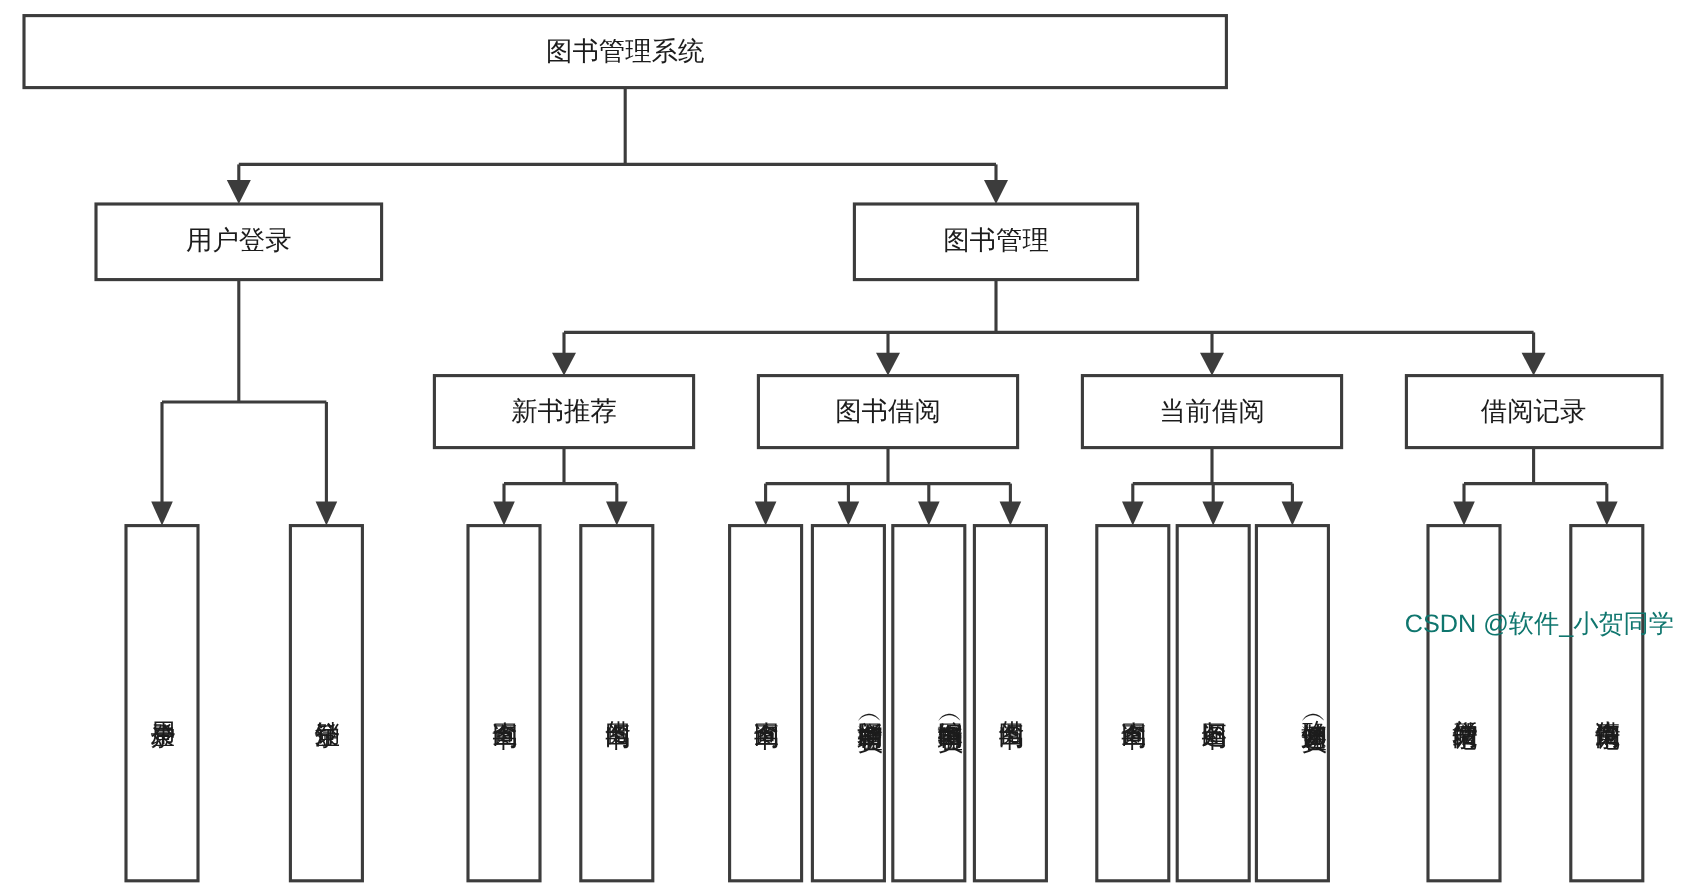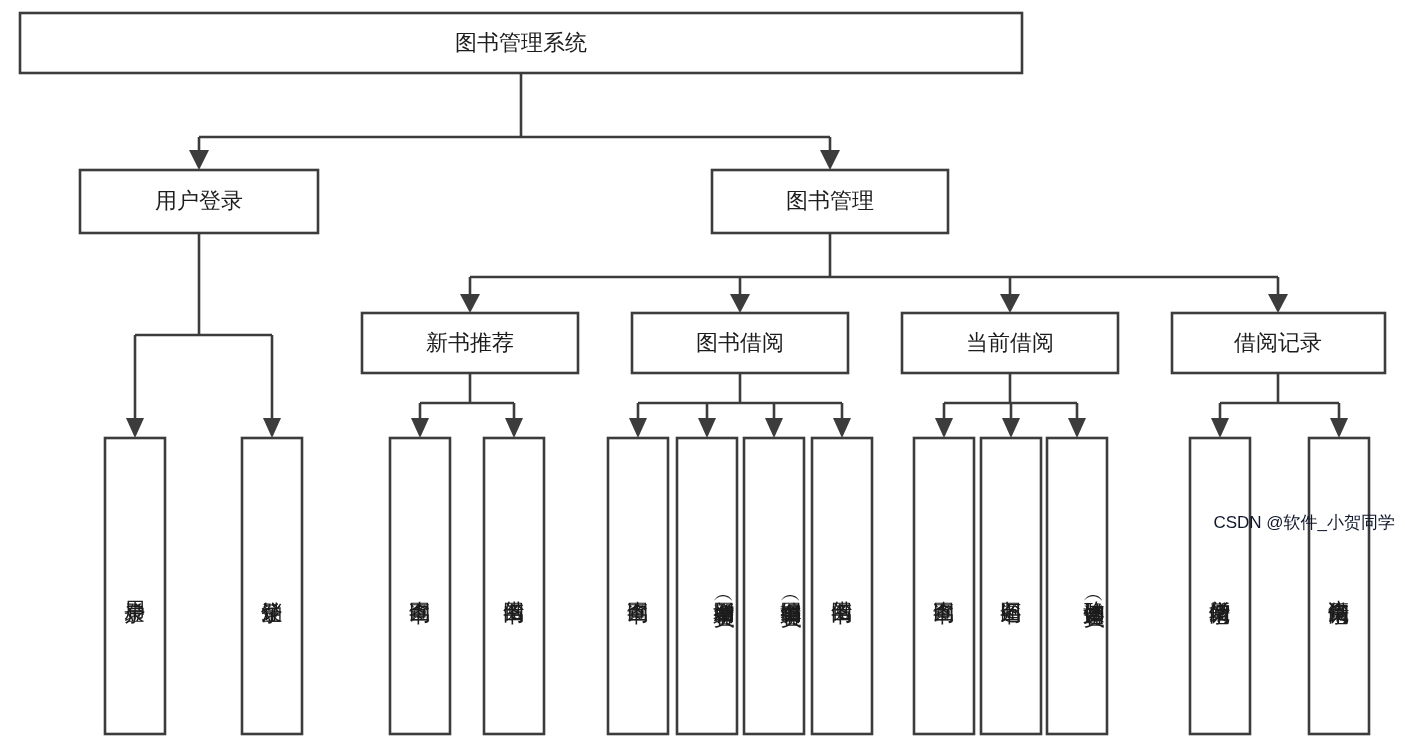--- a/index.html
+++ b/index.html
@@ -70,22 +70,22 @@
   }
   .v-label.centered {
     align-items: center;
     padding-top: 0;
   }
   .watermark {
     position: absolute;
     right: 10px;
     bottom: 4px;
     font-family: "Liberation Sans", "DejaVu Sans", sans-serif;
-    font-size: 17px;
-    color: #0f172a;
+    font-size: 21px;
+    color: #0f766e;
     white-space: nowrap;
     pointer-events: none;
   }
 </style>
 </head>
 <body>
 
 <div id="diagram-root">
 <svg id="flow" viewBox="0 0 1405 747" xmlns="http://www.w3.org/2000/svg">
 

